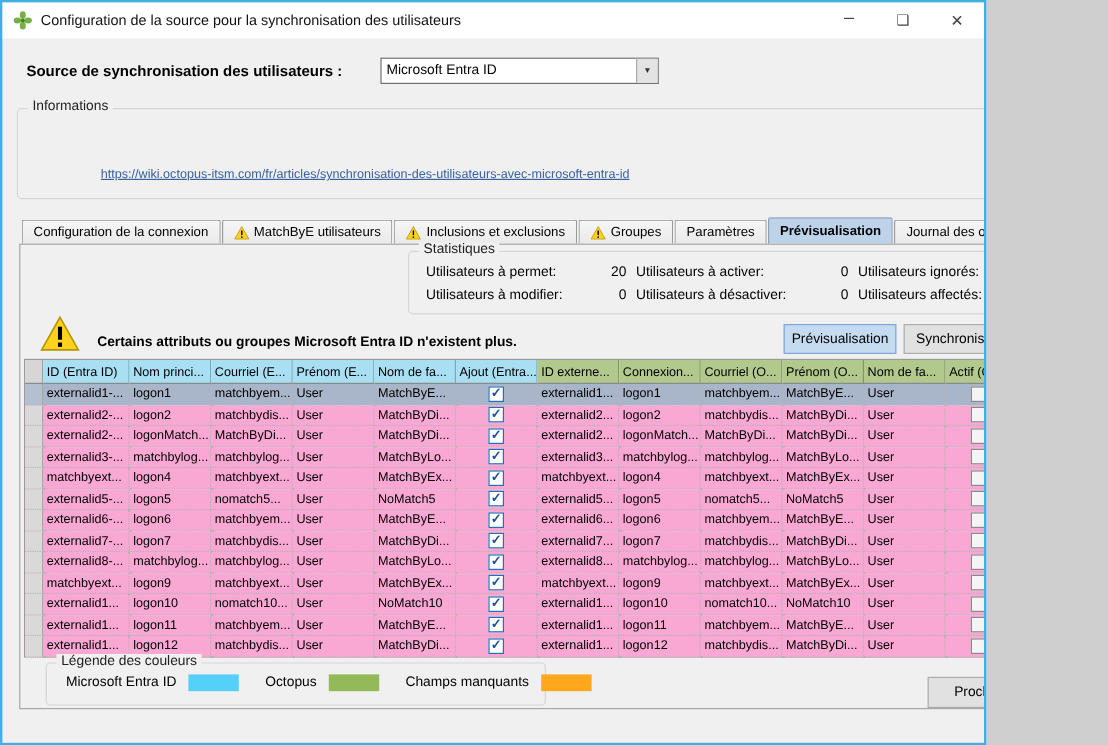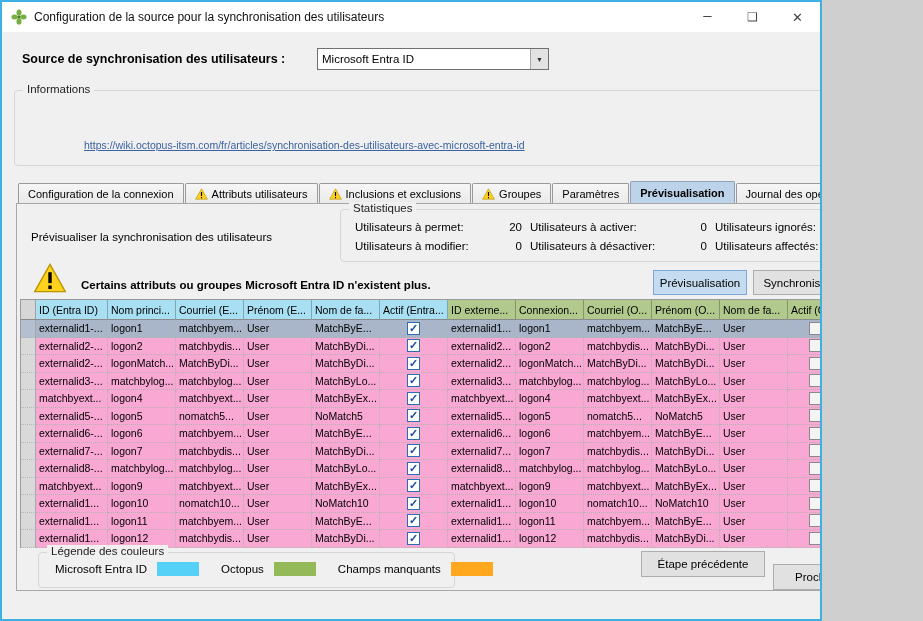--- a/index.html
+++ b/index.html
@@ -136,21 +136,21 @@
     <span class="tab-label">Configuration de la connexion</span>
   </div>
       <div class="tab">
     <span class="tab-warn">
       <svg width="13" height="12" viewBox="0 0 20 18">
             <path d="M10 1 L19 17 H1 Z" fill="#ffd21e" stroke="#b89400" stroke-width="1"></path>
             <rect x="9.1" y="6" width="1.8" height="6" fill="#000"></rect>
             <rect x="9.1" y="13.6" width="1.8" height="1.9" fill="#000"></rect>
           </svg>
     </span>
-    <span class="tab-label">Attributs utilisateurs</span>
+    <span class="tab-label">MatchByE utilisateurs</span>
   </div>
       <div class="tab">
     <span class="tab-warn">
       <svg width="13" height="12" viewBox="0 0 20 18">
             <path d="M10 1 L19 17 H1 Z" fill="#ffd21e" stroke="#b89400" stroke-width="1"></path>
             <rect x="9.1" y="6" width="1.8" height="6" fill="#000"></rect>
             <rect x="9.1" y="13.6" width="1.8" height="1.9" fill="#000"></rect>
           </svg>
     </span>
     <span class="tab-label">Inclusions et exclusions</span>
@@ -178,21 +178,20 @@
     <span class="tab-label">Journal des opérations</span>
   </div>
     </div>
   <div class="tab-scroll">
     <span>◄</span>
     <span>►</span>
   </div>
 
   <div class="tab-panel">
 
-    <div class="desc">Prévisualiser la synchronisation des utilisateurs</div>
 
     <div class="groupbox stats-box">
       <span class="gb-label">Statistiques</span>
       <div class="stats-grid">
           <div class="stat-item">
     <span class="stat-label">Utilisateurs à permet:</span>
     <span class="stat-value">20</span>
   </div>
           <div class="stat-item">
     <span class="stat-label">Utilisateurs à modifier:</span>
@@ -230,21 +229,21 @@
     <button class="btn sync-btn">Synchroniser maintenant</button>
 
     <div class="grid">
       <div class="grid-header">
           <div class="hcell corner" style="width: 15px;"></div>
           <div class="hcell entra" style="width: 72px;">ID (Entra ID)</div>
           <div class="hcell entra" style="width: 68px;">Nom princi...</div>
           <div class="hcell entra" style="width: 68px;">Courriel (E...</div>
           <div class="hcell entra" style="width: 68px;">Prénom (E...</div>
           <div class="hcell entra" style="width: 68px;">Nom de fa...</div>
-          <div class="hcell entra" style="width: 68px;">Actif (Entra...</div>
+          <div class="hcell entra" style="width: 68px;">Ajout (Entra...</div>
           <div class="hcell octopus" style="width: 68px;">ID externe...</div>
           <div class="hcell octopus" style="width: 68px;">Connexion...</div>
           <div class="hcell octopus" style="width: 68px;">Courriel (O...</div>
           <div class="hcell octopus" style="width: 68px;">Prénom (O...</div>
           <div class="hcell octopus" style="width: 68px;">Nom de fa...</div>
           <div class="hcell octopus" style="width: 56px;">Actif (Octo...</div>
           <div class="hcell octopus" style="width: 57px;">Action</div>
         </div>
       <div class="grid-body">
           <div class="grow selected">
@@ -526,18 +525,17 @@
     <span class="legend-label">Octopus</span>
     <span class="swatch" style="background: rgb(148, 185, 88);"></span>
   </div>
           <div class="legend-item">
     <span class="legend-label">Champs manquants</span>
     <span class="swatch" style="background: rgb(255, 168, 29);"></span>
   </div>
         </div>
     </div>
 
-    <button class="btn prev-step">Étape précédente</button>
     <button class="btn next-step">Prochaine étape</button>
   </div>
 
   <button class="btn close-btn">Fermer</button>
 </div>
 
 </body></html>

